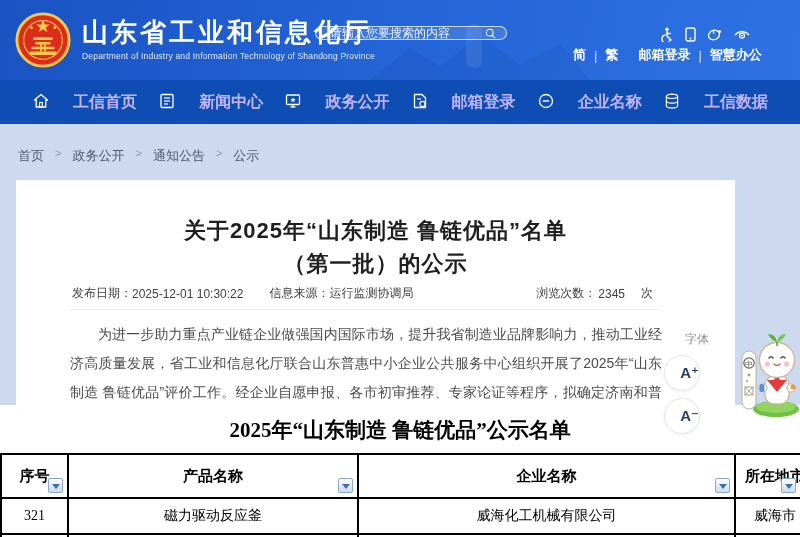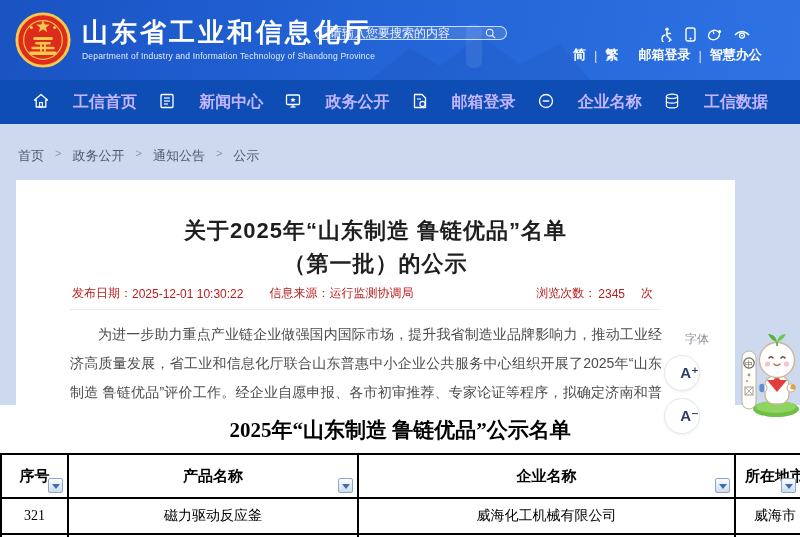--- a/index.html
+++ b/index.html
@@ -37,21 +37,21 @@
   .breadcrumb { position:absolute; left:18px; top:147px; display:flex; gap:11px;
     font-size:13px; color:#4e5a6e; }
   .breadcrumb .bc-sep { color:#8a97ad; font-size:11px; }
   .breadcrumb span[data-interactable="true"] { cursor:pointer; }
 
   
   .card { position:absolute; left:16px; top:180px; width:719px; height:399px; background:#fff; z-index:2; }
   .article-title { margin-top:34px; text-align:center; font-size:22px; font-weight:bold;
     color:#1f1f1f; line-height:33px; letter-spacing:1px; }
   .meta { position:absolute; left:56px; right:82px; top:105px; display:flex; align-items:center;
-    font-size:12px; color:#b91c1c; }
+    font-size:12px; color:#404040; }
   .meta .m-src { margin-left:26px; }
   .meta .m-views { margin-left:auto; }
   .meta .m-unit { margin-left:16px; }
   .meta .m-val { margin-left:2px;text-align:right; }
   .divider { position:absolute; left:54px; width:590px; top:129px; border-top:1px solid #ebebeb; }
   .article-body { position:absolute; left:54px; top:140px; width:592px; font-size:14px;
     line-height:29px; color:#4c4c4c; text-indent:2em; text-align:justify; }
 
   
   .font-widget { position:absolute; left:655px; top:331px; width:54px; text-align:right; z-index:8; }

